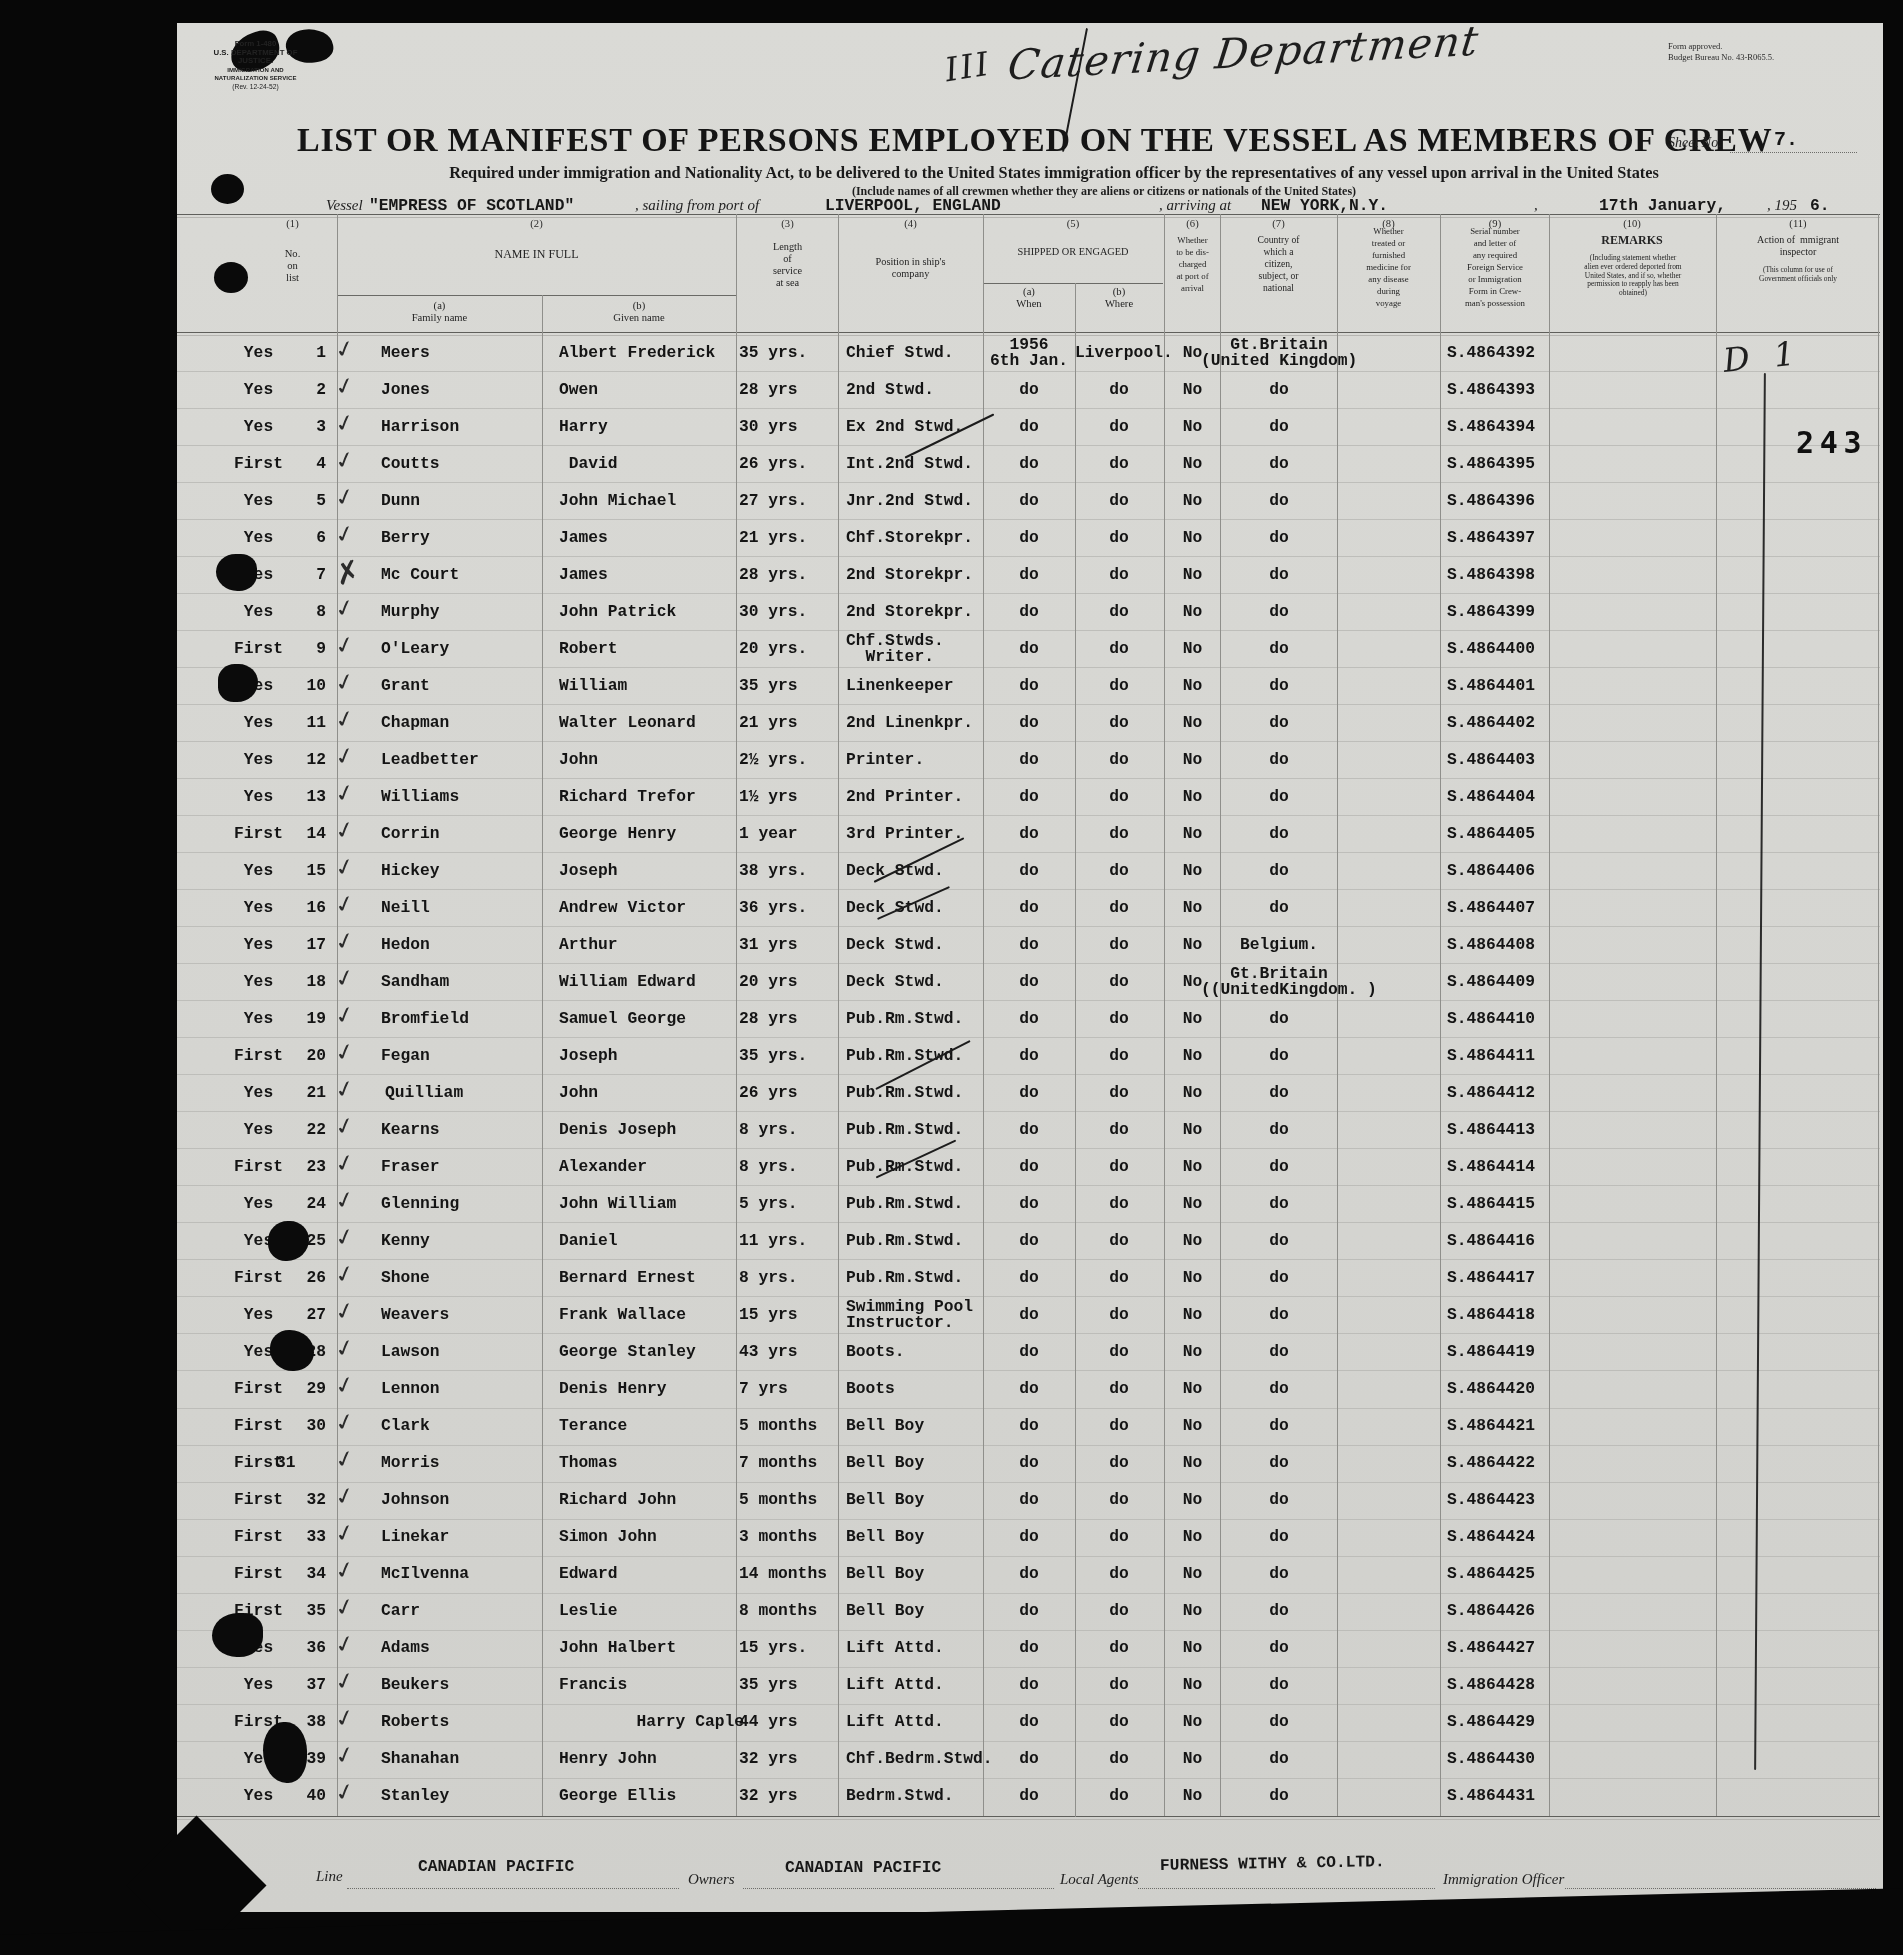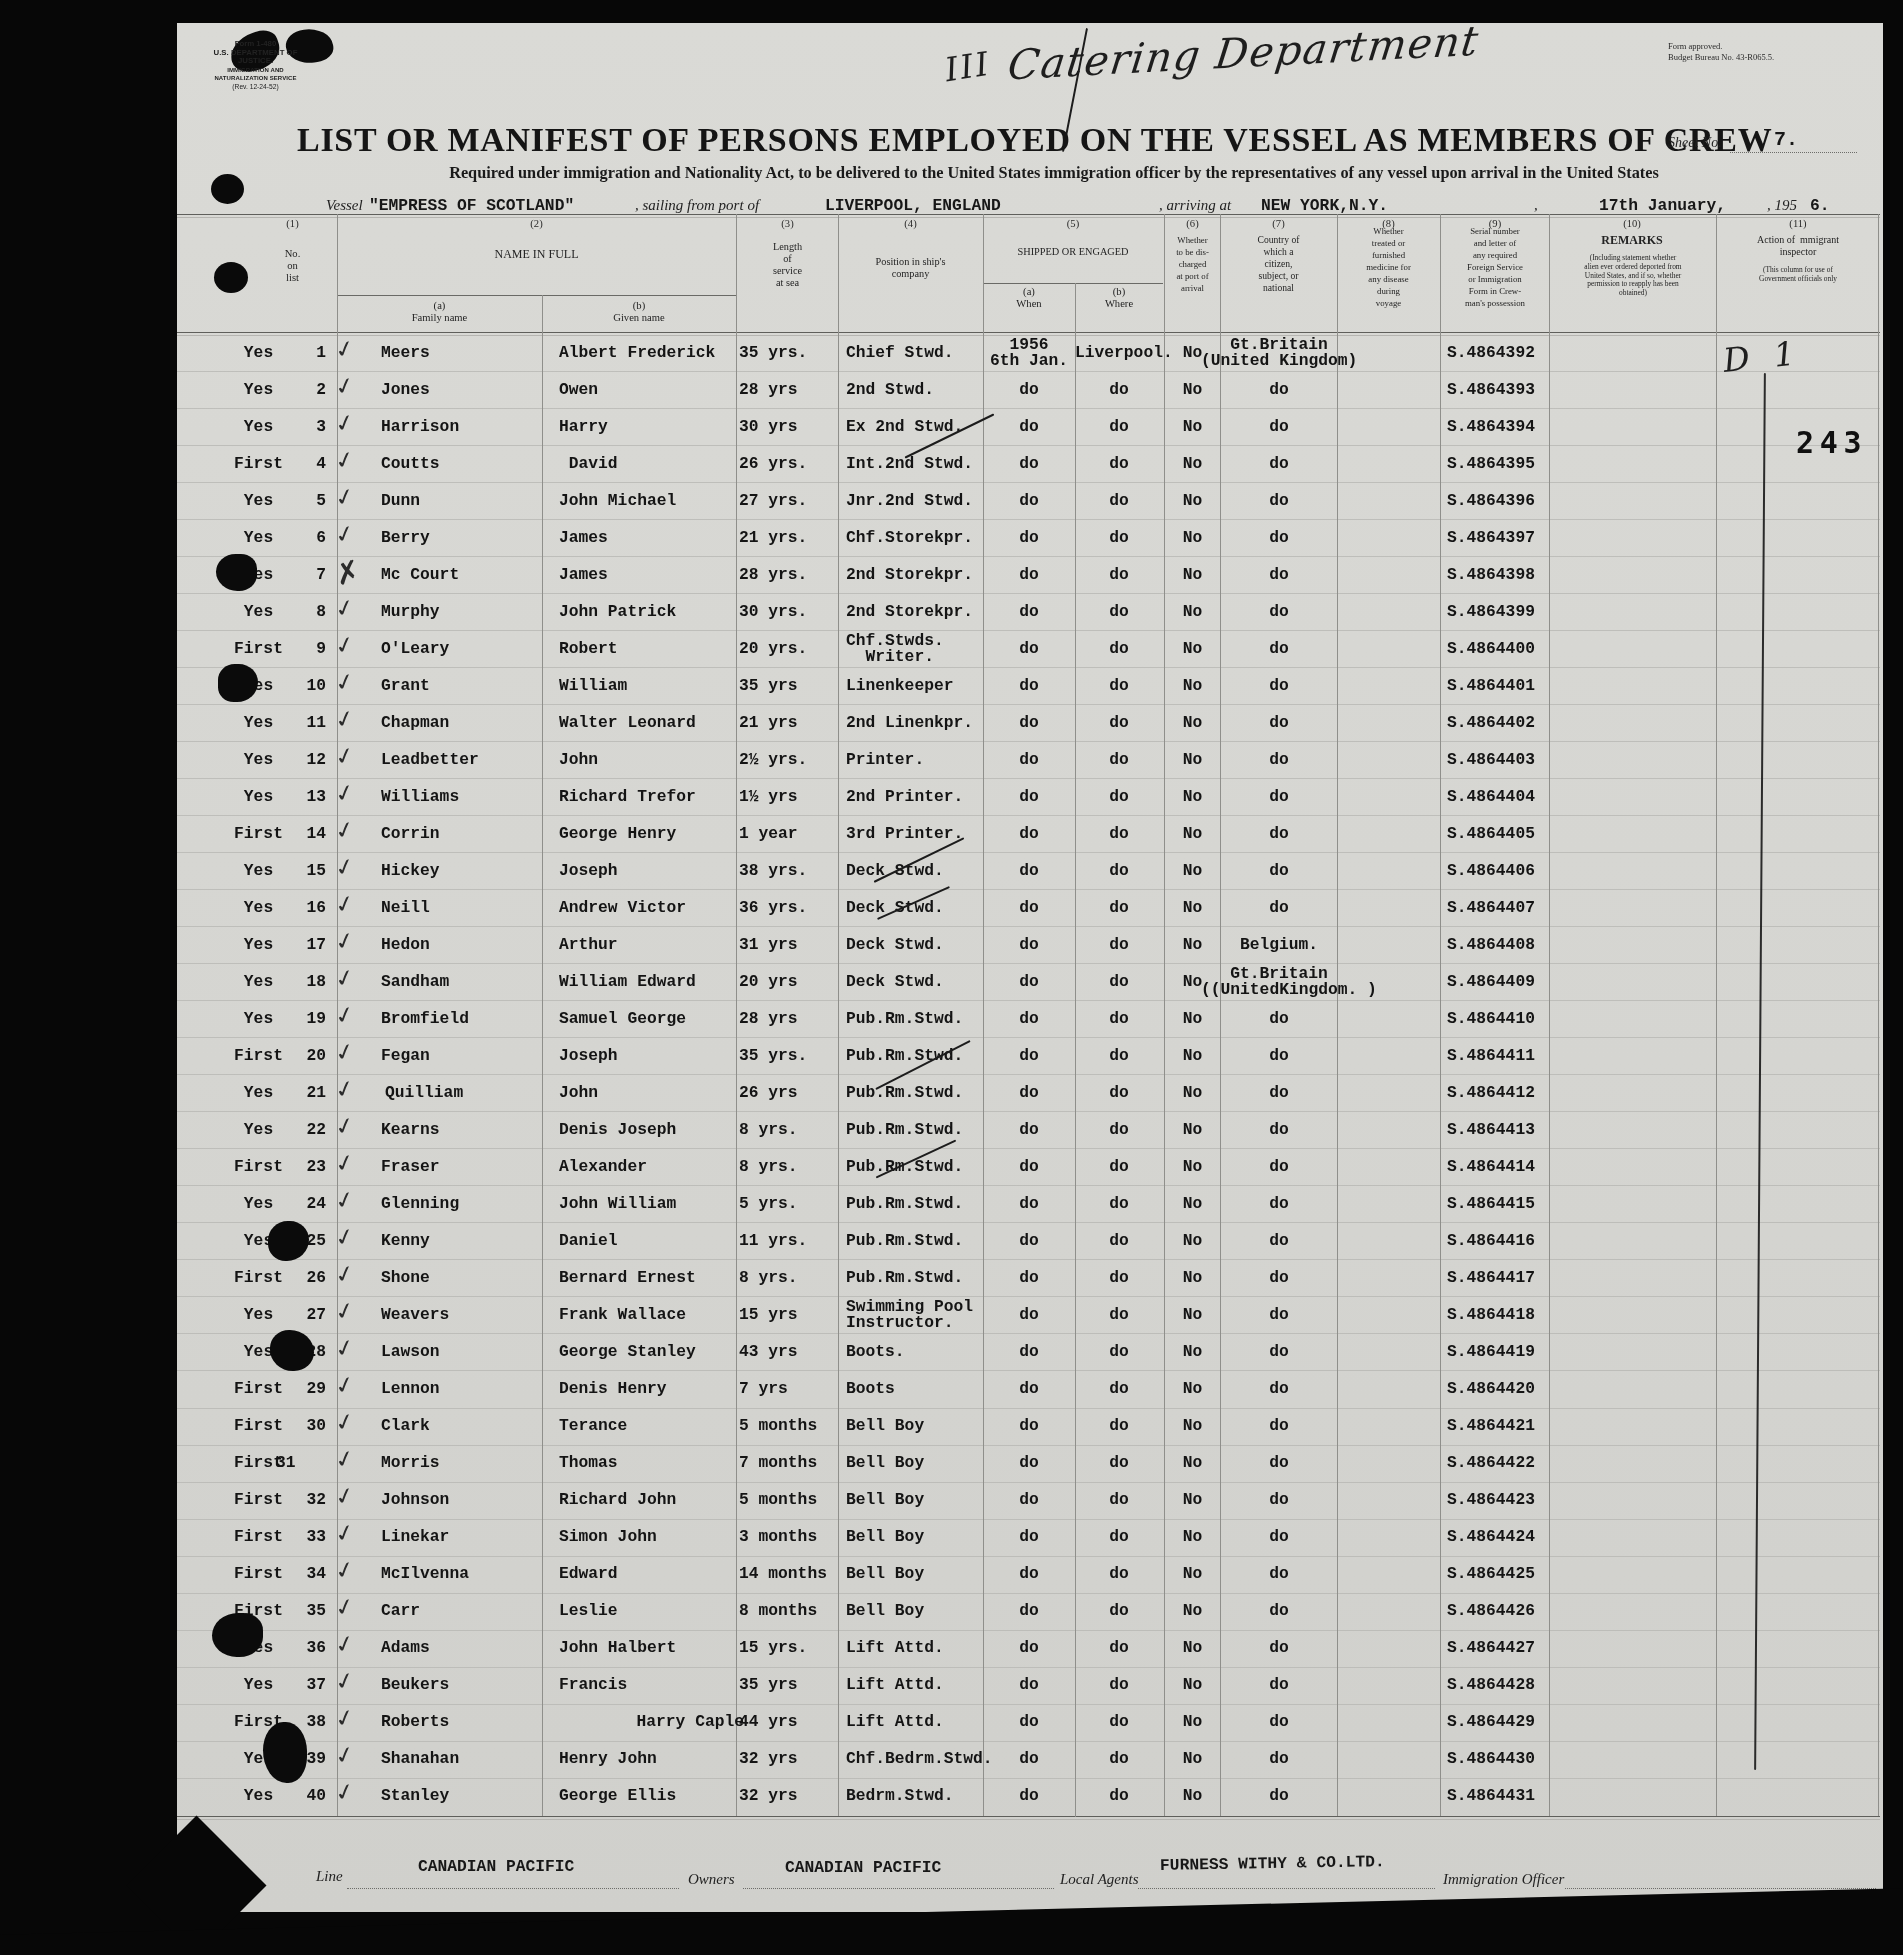--- a/index.html
+++ b/index.html
@@ -90,20 +90,21 @@
     <div class="abs form-approved">
       <div>Form approved.</div>
       <div>Budget Bureau No. 43-R065.5.</div>
     </div>
 
     <div class="abs title">LIST OR MANIFEST OF PERSONS EMPLOYED ON THE VESSEL AS MEMBERS OF CREW</div>
     <div class="abs sheet-label">Sheet No.</div>
     <div class="abs dot" style="left:1553px;top:129px;width:127px;"></div>
     <div class="abs sheet-no typed">7.</div>
     <div class="abs subtitle">Required under immigration and Nationality Act, to be delivered to the United States immigration officer by the representatives of any vessel upon arrival in the United States</div>
+    <div class="abs include-note">(Include names of all crewmen whether they are aliens or citizens or nationals of the United States)</div>
 
     <div class="abs lbl" style="left:149px;top:174px;">Vessel</div>
     <div class="abs typed tv" style="left:192px;top:173px;">"EMPRESS OF SCOTLAND"</div>
     <div class="abs dot" style="left:187px;top:194px;width:233px;"></div>
     <div class="abs lbl" style="left:458px;top:174px;">, sailing from port of</div>
     <div class="abs typed tv" style="left:648px;top:173px;">LIVERPOOL, ENGLAND</div>
     <div class="abs dot" style="left:669px;top:194px;width:233px;"></div>
     <div class="abs lbl" style="left:982px;top:174px;">, arriving at</div>
     <div class="abs typed tv" style="left:1084px;top:173px;">NEW YORK,N.Y.</div>
     <div class="abs dot" style="left:1075px;top:194px;width:276px;"></div>

